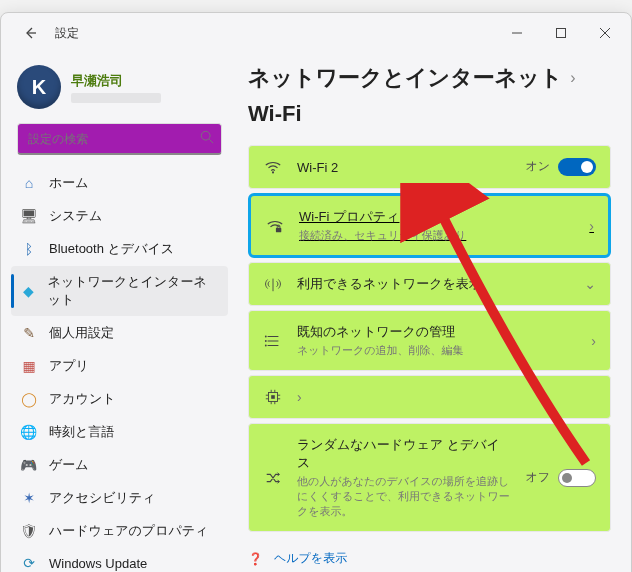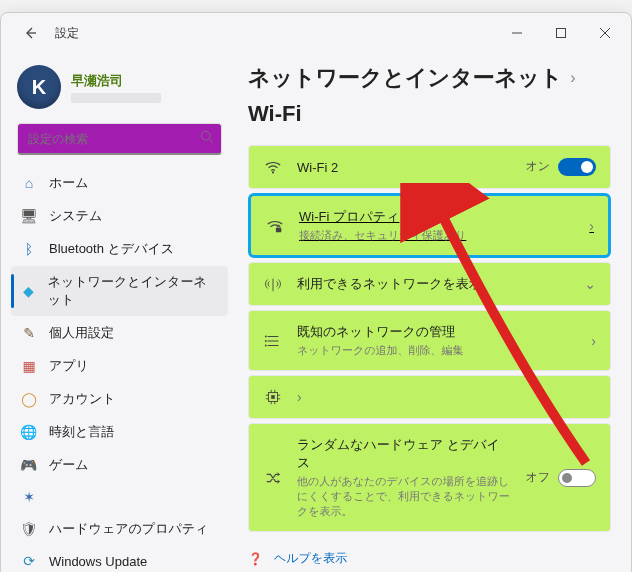--- a/index.html
+++ b/index.html
@@ -124,20 +124,21 @@
         <div class="nav-item">
             <span class="ic" style="color:#3a8a5a">🌐</span>
             <span>時刻と言語</span>
           </div>
         <div class="nav-item">
             <span class="ic" style="color:#6a6a6a">🎮</span>
             <span>ゲーム</span>
           </div>
         <div class="nav-item">
             <span class="ic" style="color:#3a6ab5">✶</span>
+            <span>アクセシビリティ</span>
           </div>
         <div class="nav-item">
             <span class="ic" style="color:#555">🛡</span>
             <span>ハードウェアのプロパティ</span>
           </div>
         <div class="nav-item">
             <span class="ic" style="color:#2a8ab5">⟳</span>
             <span>Windows Update</span>
           </div>
       </div>

